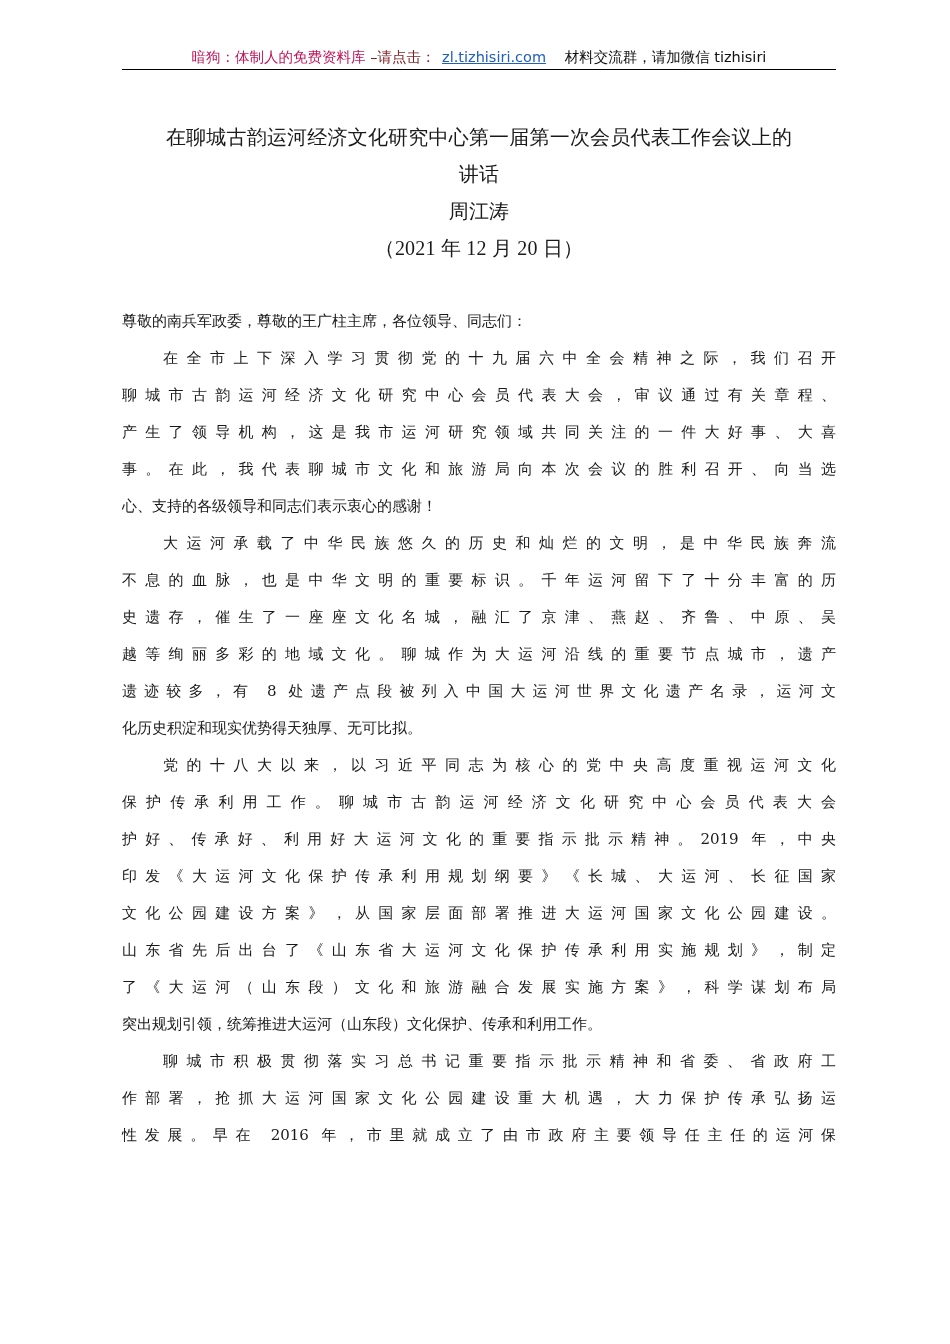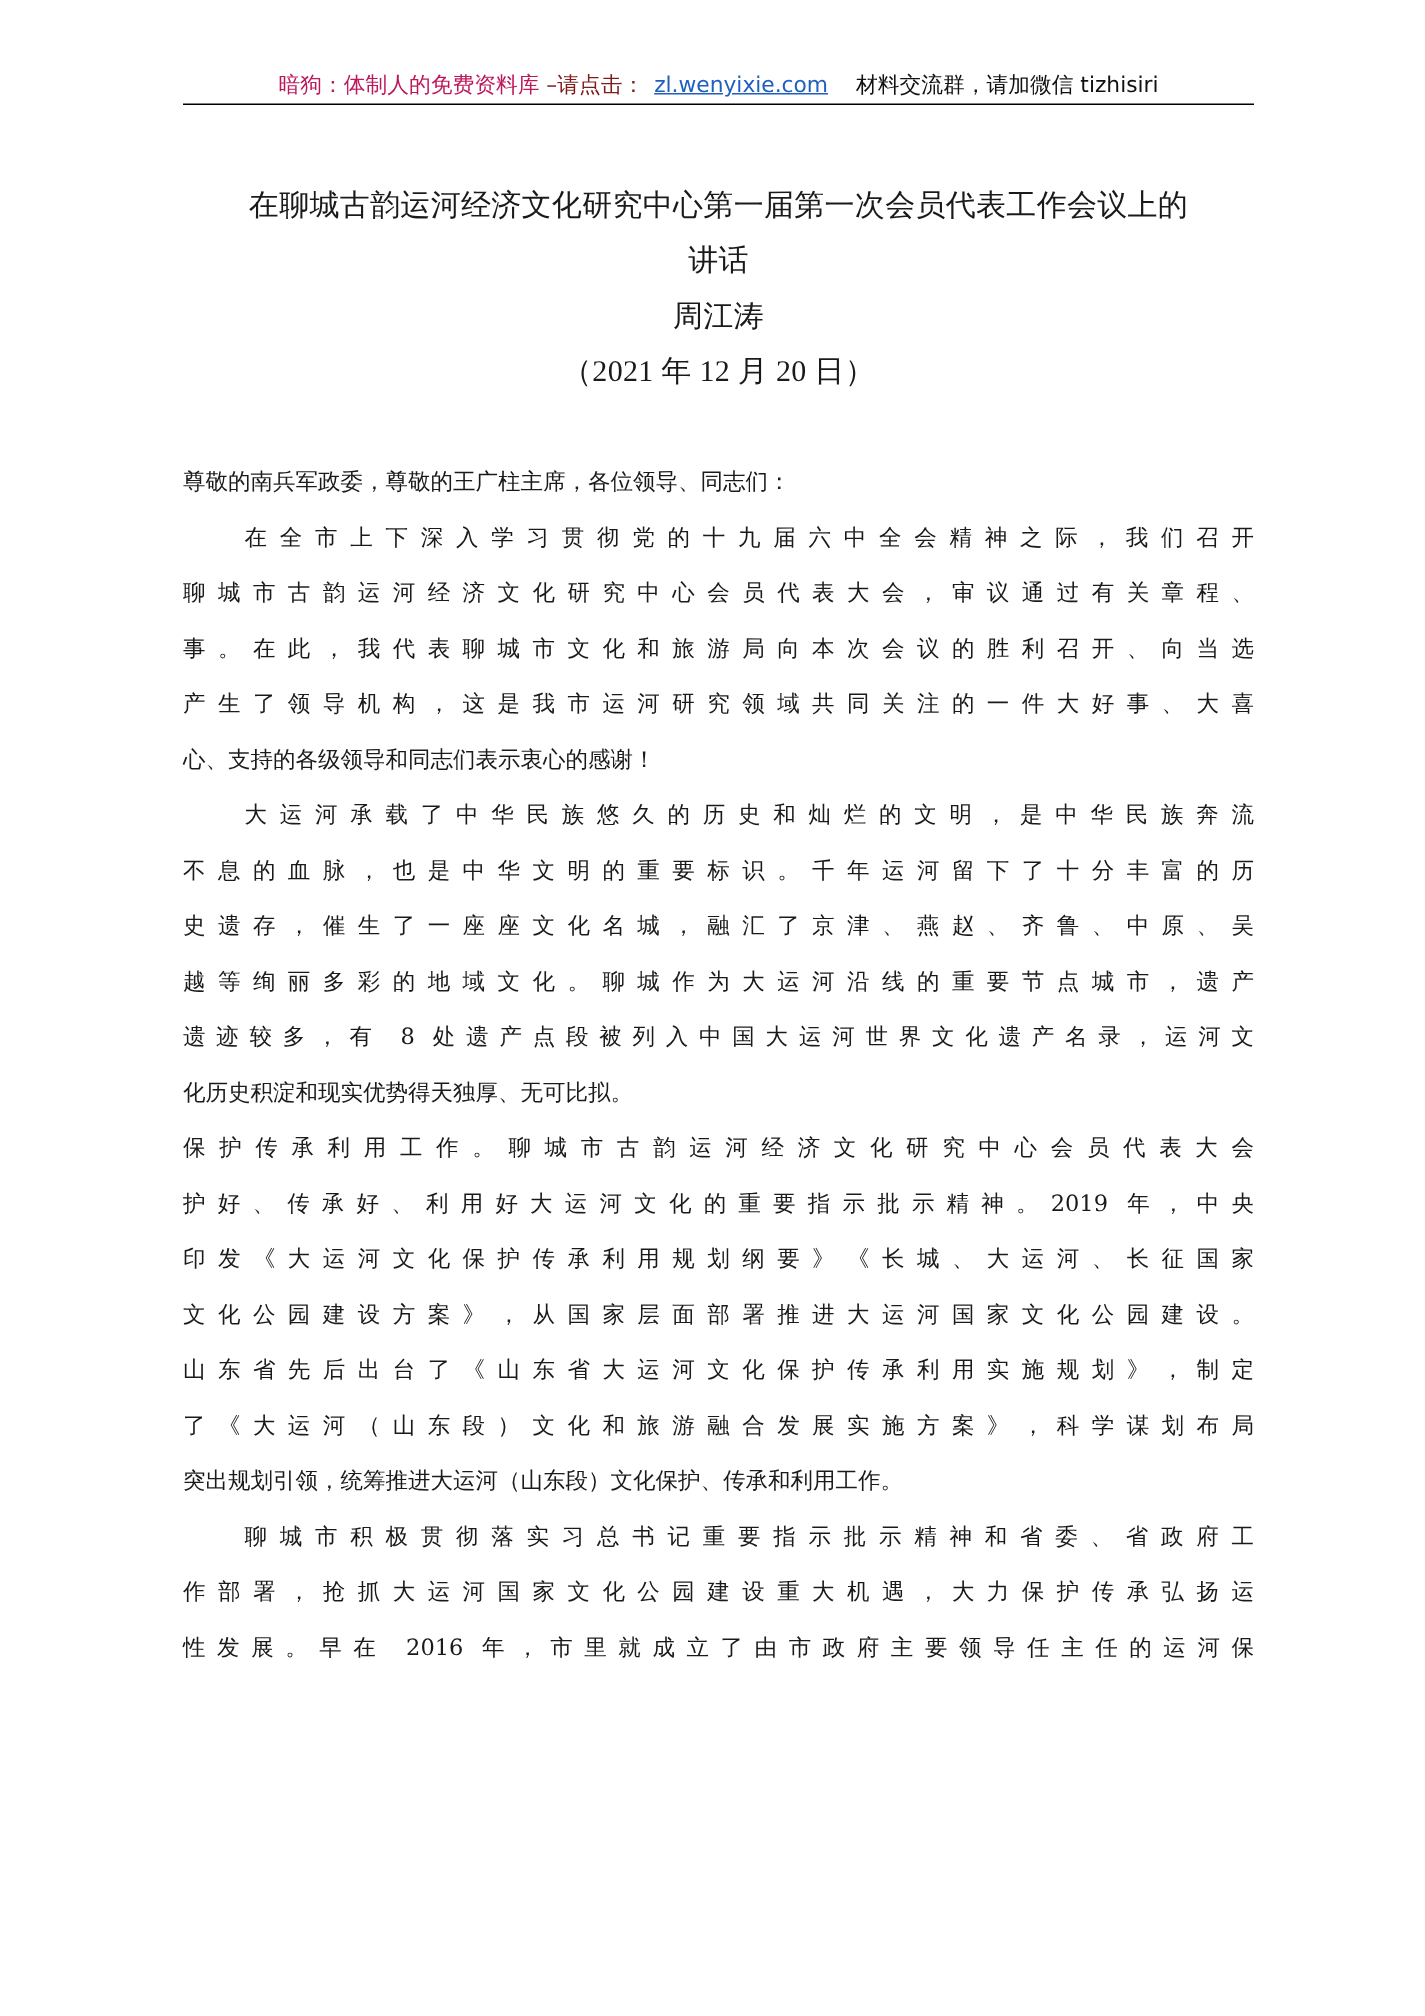--- a/index.html
+++ b/index.html
@@ -77,55 +77,56 @@
     .body-text .indent {
       padding-left: 41px;
     }
   </style>
 </head>
 <body>
 
 <div class="header">
   <span class="brand">暗狗：体制人的免费资料库</span>
   <span class="prompt">–请点击：</span>
-  <span class="link">zl.wenyixie.com</span>
+  <span class="link">zl.tizhisiri.com</span>
   <span class="contact">材料交流群，请加微信 tizhisiri</span>
 </div>
 <div class="header-rule"></div>
 
 <div class="title-block">
   <div>在聊城古韵运河经济文化研究中心第一届第一次会员代表工作会议上的</div>
   <div>讲话</div>
   <div>周江涛</div>
   <div>（2021 年 12 月 20 日）</div>
 </div>
 
 <div class="body-text">
   <p>
     <span class="line last">尊敬的南兵军政委，尊敬的王广柱主席，各位领导、同志们：</span>
   </p>
 
   <p>
     <span class="line indent">在全市上下深入学习贯彻党的十九届六中全会精神之际，我们召开</span>
     <span class="line">聊城市古韵运河经济文化研究中心会员代表大会，审议通过有关章程、</span>
+    <span class="line">产生了领导机构，这是我市运河研究领域共同关注的一件大好事、大喜</span>
     <span class="line">事。在此，我代表聊城市文化和旅游局向本次会议的胜利召开、向当选</span>
-    <span class="line">产生了领导机构，这是我市运河研究领域共同关注的一件大好事、大喜</span>
     <span class="line last">心、支持的各级领导和同志们表示衷心的感谢！</span>
   </p>
 
   <p>
     <span class="line indent">大运河承载了中华民族悠久的历史和灿烂的文明，是中华民族奔流</span>
     <span class="line">不息的血脉，也是中华文明的重要标识。千年运河留下了十分丰富的历</span>
     <span class="line">史遗存，催生了一座座文化名城，融汇了京津、燕赵、齐鲁、中原、吴</span>
     <span class="line">越等绚丽多彩的地域文化。聊城作为大运河沿线的重要节点城市，遗产</span>
     <span class="line">遗迹较多，有 8 处遗产点段被列入中国大运河世界文化遗产名录，运河文</span>
     <span class="line last">化历史积淀和现实优势得天独厚、无可比拟。</span>
   </p>
 
   <p>
+    <span class="line indent">党的十八大以来，以习近平同志为核心的党中央高度重视运河文化</span>
     <span class="line">保护传承利用工作。聊城市古韵运河经济文化研究中心会员代表大会</span>
     <span class="line">护好、传承好、利用好大运河文化的重要指示批示精神。2019 年，中央</span>
     <span class="line">印发《大运河文化保护传承利用规划纲要》《长城、大运河、长征国家</span>
     <span class="line">文化公园建设方案》，从国家层面部署推进大运河国家文化公园建设。</span>
     <span class="line">山东省先后出台了《山东省大运河文化保护传承利用实施规划》，制定</span>
     <span class="line">了《大运河（山东段）文化和旅游融合发展实施方案》，科学谋划布局</span>
     <span class="line last">突出规划引领，统筹推进大运河（山东段）文化保护、传承和利用工作。</span>
   </p>
 
   <p>

